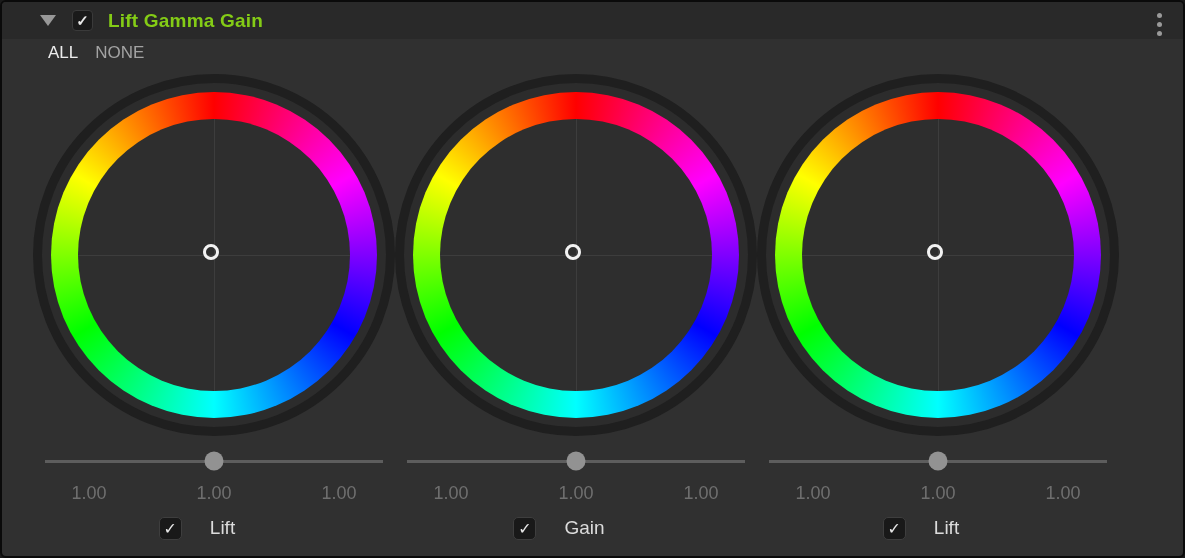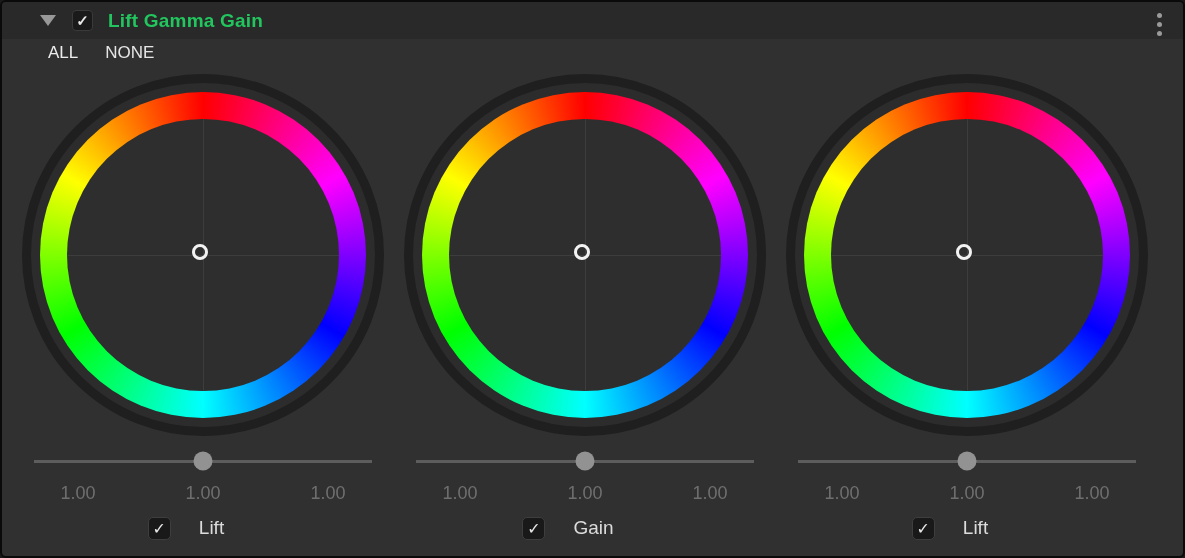--- a/index.html
+++ b/index.html
@@ -35,50 +35,49 @@
     margin-left: 16px;
     background: #1a1a1a;
     border: 1px solid #3a3a3a;
     border-radius: 4px;
     display: flex; align-items: center; justify-content: center;
     color: #e9e9e9; font-size: 15px; font-weight: bold;
     cursor: pointer;
   }
   .hdr-title {
     margin-left: 15px;
-    color: #22c55e;
+    color: #84cc16;
     font-size: 19px;
     font-weight: bold;
     letter-spacing: 0.2px;
     text-align: right;
   }
   .kebab {
     margin-left: auto;
     margin-right: 21px;
     transform: translateY(4px);
     display: flex; flex-direction: column; gap: 4px;
     cursor: pointer;
   }
   .kebab i { width: 5px; height: 5px; border-radius: 50%; background: #9a9a9a; }
 
   
   .toolbar {
     height: 28px;
     display: flex; align-items: center;
     padding-left: 46px;
-    gap: 27px;
+    gap: 17px;
   }
   .btn-all  { color: #ededed; font-size: 17px; cursor: pointer; }
-  .btn-none { color: #e5e5e5; font-size: 17px; cursor: pointer; }
+  .btn-none { color: #a3a3a3; font-size: 17px; cursor: pointer; }
 
   
   .wheels {
     display: flex;
-    padding-left: 20px;
-    gap: 20px;
+    padding-left: 31px;
     margin-top: 7px;
   }
   .col { width: 362px; }
 
   .wheel {
     position: relative;
     width: 362px; height: 362px;
     cursor: pointer;
   }
   .wheel-outer {

